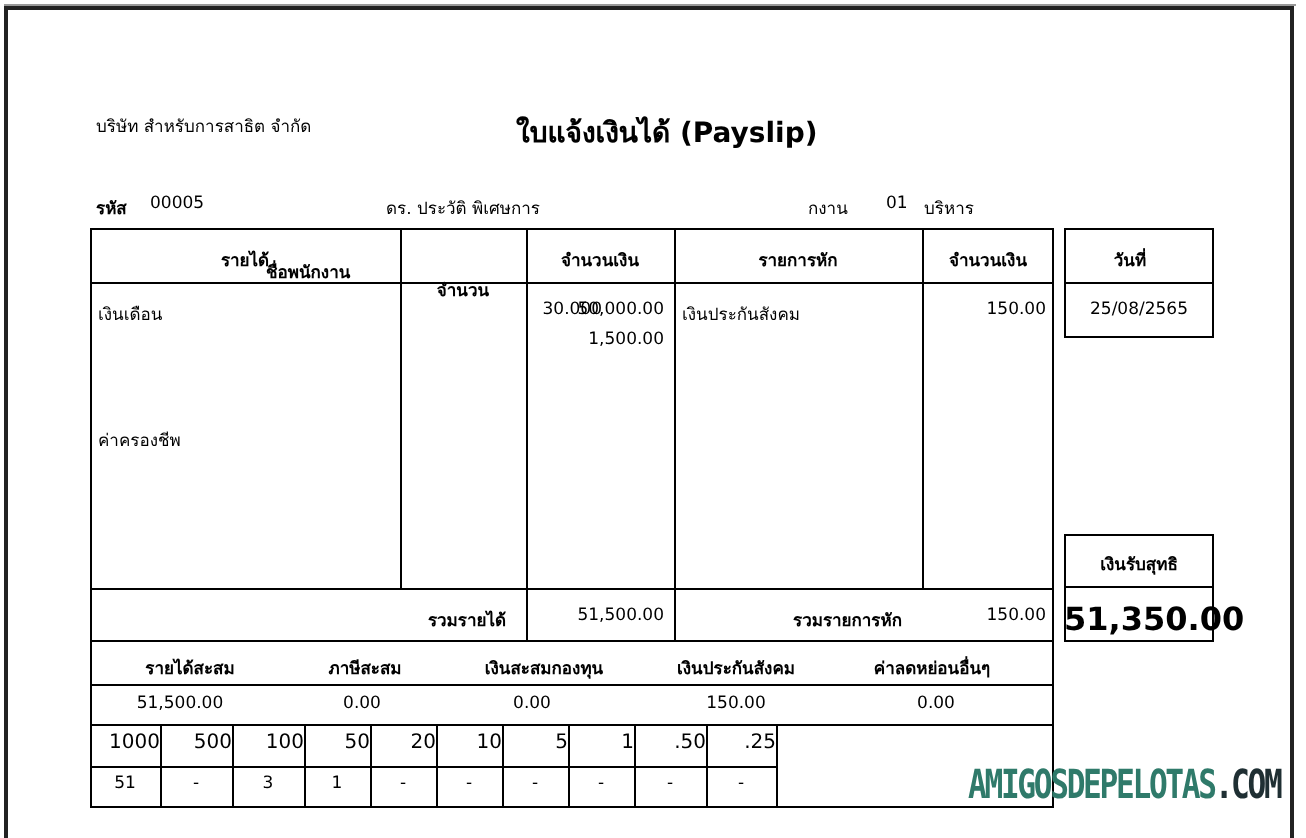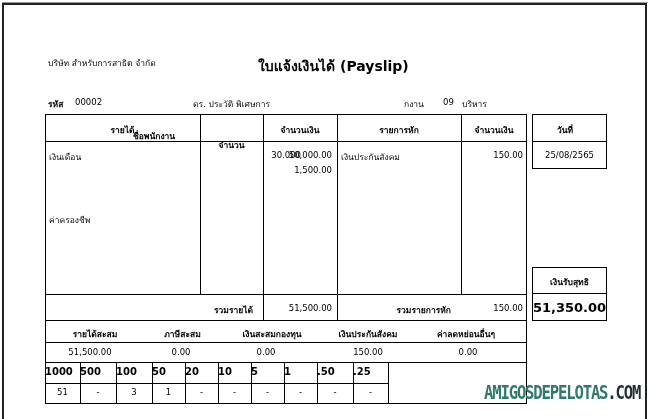--- a/index.html
+++ b/index.html
@@ -9,41 +9,41 @@
   .abs{position:absolute;white-space:nowrap;}
   .sm{font-size:8.5px;}
   .b{font-weight:bold;}
   .title{font-size:14px;font-weight:bold;}
   .box{position:absolute;border:1px solid #000;box-sizing:border-box;}
   .hl{position:absolute;height:1px;background:#000;}
   .vl{position:absolute;width:1px;background:#000;}
   .cell{position:absolute;font-size:8.5px;white-space:nowrap;}
   .c{text-align:center;}
   .r{text-align:right;}
-  .den{position:absolute;font-size:10px;font-weight:bold;text-align:left;}
+  .den{position:absolute;font-size:10px;font-weight:normal;text-align:right;}
   .denv{position:absolute;font-size:8.5px;text-align:center;}
   .wm{position:absolute;left:484px;top:380px;font-family:"DejaVu Sans Mono","Liberation Mono",monospace;font-size:20px;font-weight:bold;letter-spacing:-1.5px;transform:scaleX(0.78);transform-origin:left top;white-space:nowrap;}
   .wm .g{color:#2f7a6a;}
   .wm .k{color:#1f2f33;}
 </style>
 </head>
 <body>
 
 <div class="frame-top"></div>
 <div class="frame"></div>
 
 <div class="abs sm" style="left:48px;top:56px;">บริษัท สำหรับการสาธิต จำกัด</div>
 <div class="abs title" style="left:258px;top:55px;">ใบแจ้งเงินได้ (Payslip)</div>
 
 <div class="abs sm b" style="left:48px;top:97px;">รหัส</div>
-<div class="abs sm" style="left:75px;top:97px;">00002</div>
+<div class="abs sm" style="left:75px;top:97px;">00005</div>
 <div class="abs sm b" style="left:133px;top:97px;margin-top:32px;">ชื่อพนักงาน</div>
 <div class="abs sm" style="left:193px;top:97px;">ดร. ประวัติ พิเศษการ</div>
 <div class="abs sm" style="left:404px;top:97px;">กงาน</div>
-<div class="abs sm" style="left:443px;top:97px;">09</div>
+<div class="abs sm" style="left:443px;top:97px;">01</div>
 <div class="abs sm" style="left:462px;top:97px;">บริหาร</div>
 
 <div class="box" style="left:45px;top:114px;width:482px;height:207px;"></div>
 <div class="hl" style="left:45px;top:141px;width:482px;"></div>
 <div class="hl" style="left:45px;top:294px;width:482px;"></div>
 <div class="vl" style="left:200px;top:114px;height:180px;"></div>
 <div class="vl" style="left:263px;top:114px;height:207px;"></div>
 <div class="vl" style="left:337px;top:114px;height:207px;"></div>
 <div class="vl" style="left:461px;top:114px;height:180px;"></div>
 
@@ -69,21 +69,21 @@
 <div class="cell r" style="left:461px;top:303px;width:62px;">150.00</div>
 
 <div class="box" style="left:532px;top:114px;width:75px;height:55px;"></div>
 <div class="hl" style="left:532px;top:141px;width:75px;"></div>
 <div class="cell c b" style="left:532px;top:123px;width:66px;">วันที่</div>
 <div class="cell c" style="left:532px;top:150px;width:75px;">25/08/2565</div>
 
 <div class="box" style="left:532px;top:267px;width:75px;height:54px;"></div>
 <div class="hl" style="left:532px;top:293px;width:75px;"></div>
 <div class="cell c b" style="left:532px;top:275px;width:75px;">เงินรับสุทธิ</div>
-<div class="cell c b" style="left:532px;top:300px;width:75px;font-size:13px;">51,350.00</div>
+<div class="cell c b" style="left:532px;top:300px;width:75px;font-size:16px;">51,350.00</div>
 
 <div class="vl" style="left:45px;top:321px;height:83px;"></div>
 <div class="vl" style="left:526px;top:321px;height:83px;"></div>
 <div class="hl" style="left:45px;top:342px;width:482px;"></div>
 <div class="hl" style="left:45px;top:362px;width:482px;"></div>
 
 <div class="cell c b" style="left:45px;top:327px;width:100px;">รายได้สะสม</div>
 <div class="cell c b" style="left:135px;top:327px;width:95px;">ภาษีสะสม</div>
 <div class="cell c b" style="left:222px;top:327px;width:100px;">เงินสะสมกองทุน</div>
 <div class="cell c b" style="left:318px;top:327px;width:100px;">เงินประกันสังคม</div>

